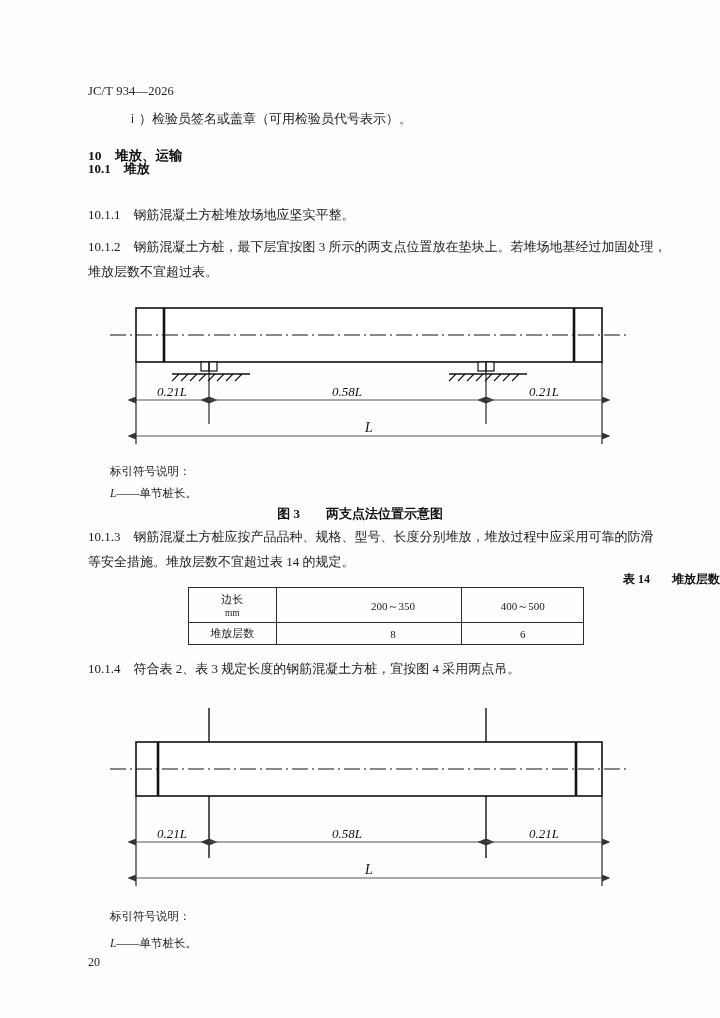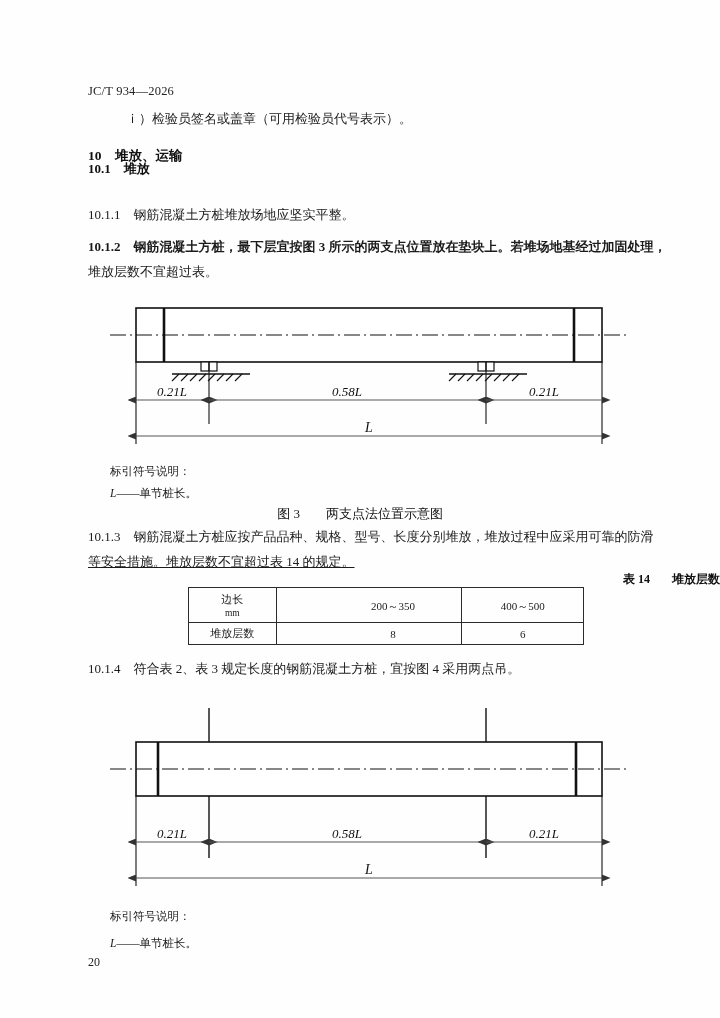--- a/index.html
+++ b/index.html
@@ -61,21 +61,21 @@
     color: #222;
     line-height: 22px;
   }
   .legend .ital { font-style: italic; }
   .fig-cap {
     position: absolute;
     width: 720px;
     left: 0;
     text-align: center;
     font-size: 13px;
-    font-weight: normal;
+    font-weight: bold;
     color: #111;
   }
   .fig-cap .gap { display: inline-block; width: 26px; }
   .tbl-cap {
     position: absolute;
     width: 720px;
     left: 0;
     text-align: right;
     font-size: 12px;
     font-weight: bold;
@@ -145,21 +145,21 @@
   <div class="hdr">JC/T 934—2026</div>
 
   <div class="para" style="left:126px; top:106px;">ｉ）检验员签名或盖章（可用检验员代号表示）。</div>
 
   <div class="sec-head" style="left:88px; top:147px;">10　堆放、运输</div>
 
   <div class="sub-head" style="left:88px; top:160px;">10.1　堆放</div>
 
   <div class="clause" style="left:88px; top:202px;">10.1.1　钢筋混凝土方桩堆放场地应坚实平整。</div>
 
-  <div class="clause" style="left:88px; top:234px;font-weight:bold;">10.1.2　钢筋混凝土方桩，最下层宜按图 3 所示的两支点位置放在垫块上。若堆场地基经过加固处理，</div>
+  <div class="clause" style="left:88px; top:234px;">10.1.2　钢筋混凝土方桩，最下层宜按图 3 所示的两支点位置放在垫块上。若堆场地基经过加固处理，</div>
   <div class="clause" style="left:88px; top:259px;">堆放层数不宜超过表。</div>
 
   <div class="figwrap" style="left:110px; top:296px;">
     <svg width="520" height="152" viewBox="0 0 520 152">
 
       <rect x="26" y="12" width="466" height="54" fill="#ffffff" stroke="#111111" stroke-width="1.6"></rect>
 
       <line x1="54" y1="12" x2="54" y2="66" stroke="#111111" stroke-width="2.6"></line>
 
       <line x1="464" y1="12" x2="464" y2="66" stroke="#111111" stroke-width="2.6"></line>
@@ -227,21 +227,21 @@
   <div class="legend" style="left:110px; top:460px;">标引符号说明：</div>
   <div class="legend" style="left:110px; top:482px;">
     <span class="ital">L</span><span>——单节桩长。</span>
   </div>
 
   <div class="fig-cap" style="top:505px;">
     <span>图 3</span><span class="gap"></span><span>两支点法位置示意图</span>
   </div>
 
   <div class="clause" style="left:88px; top:524px;">10.1.3　钢筋混凝土方桩应按产品品种、规格、型号、长度分别堆放，堆放过程中应采用可靠的防滑</div>
-  <div class="clause" style="left:88px; top:549px;text-decoration:underline;">等安全措施。堆放层数不宜超过表 14 的规定。</div>
+  <div class="clause" style="left:88px; top:549px;">等安全措施。堆放层数不宜超过表 14 的规定。</div>
 
   <div class="tbl-cap" style="top:571px;">
     <span>表 14</span><span class="gap"></span><span>堆放层数</span>
   </div>
 
   <table class="t14">
     <tbody>
       <tr>
         <td class="c1 hdrcell">
           <span>边长</span>

